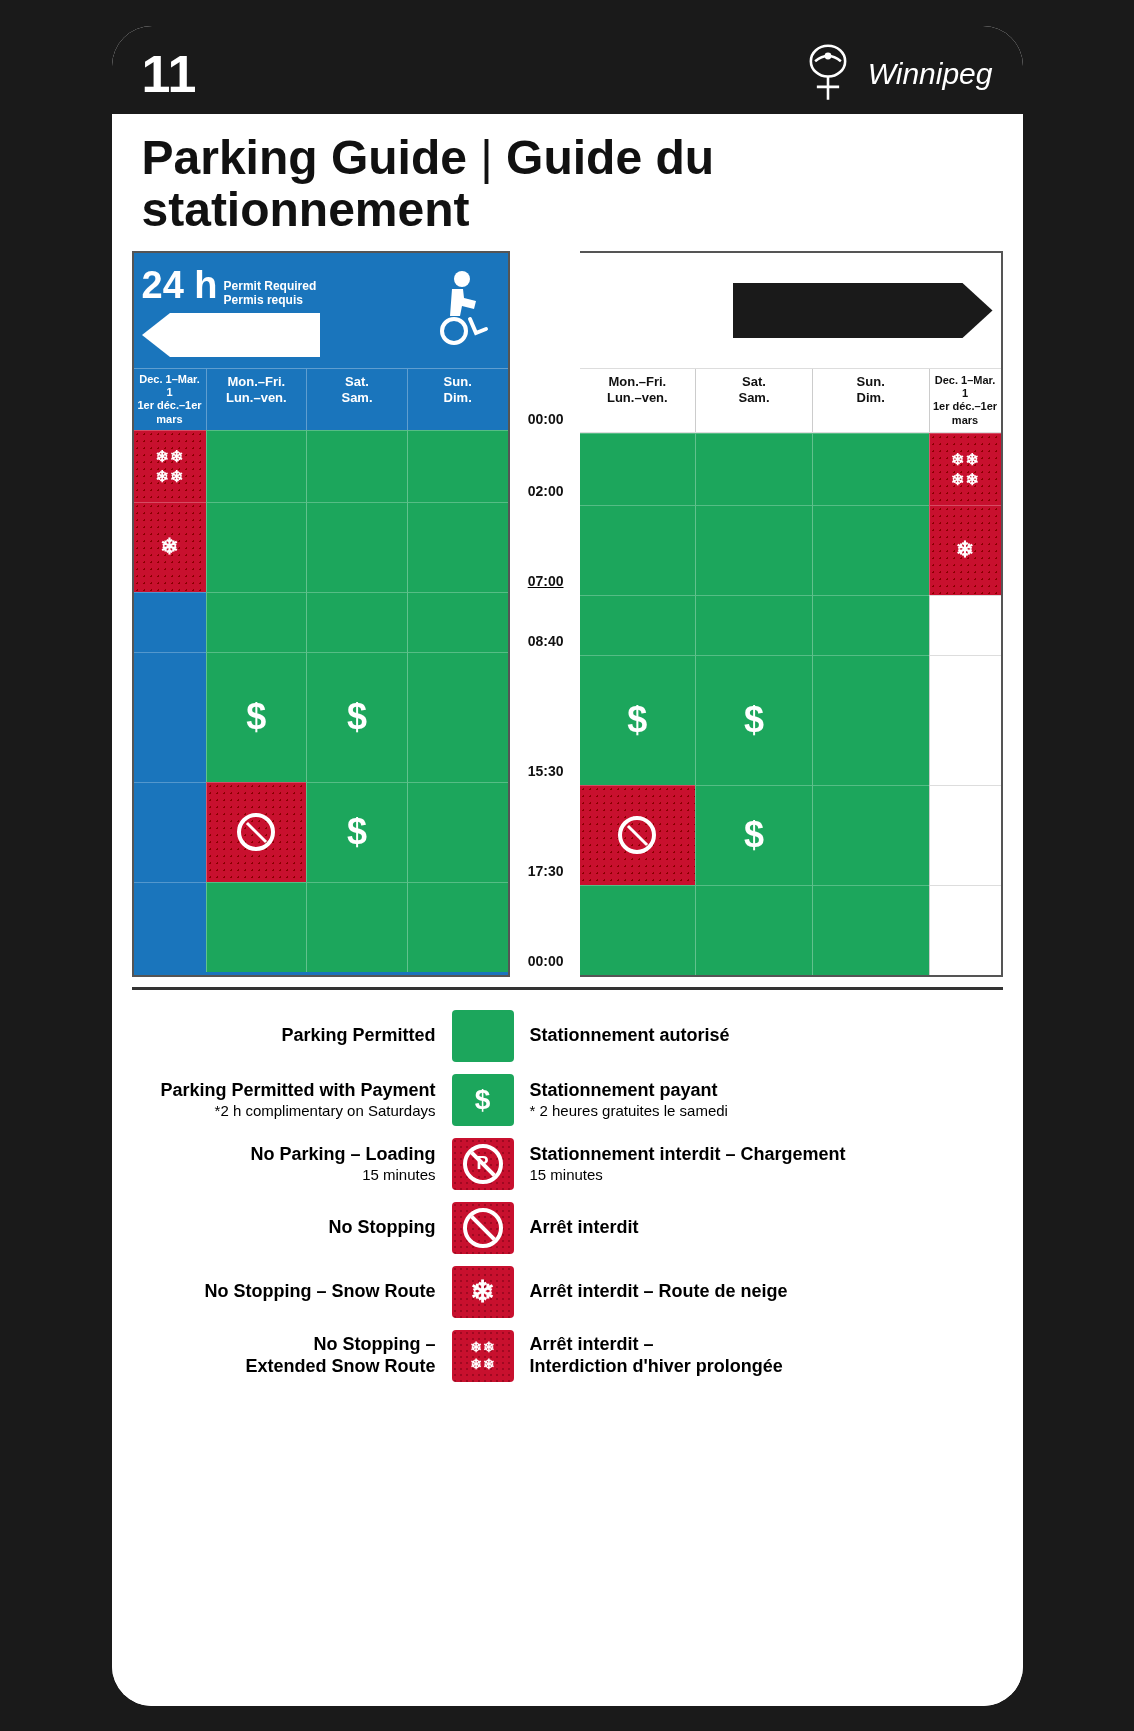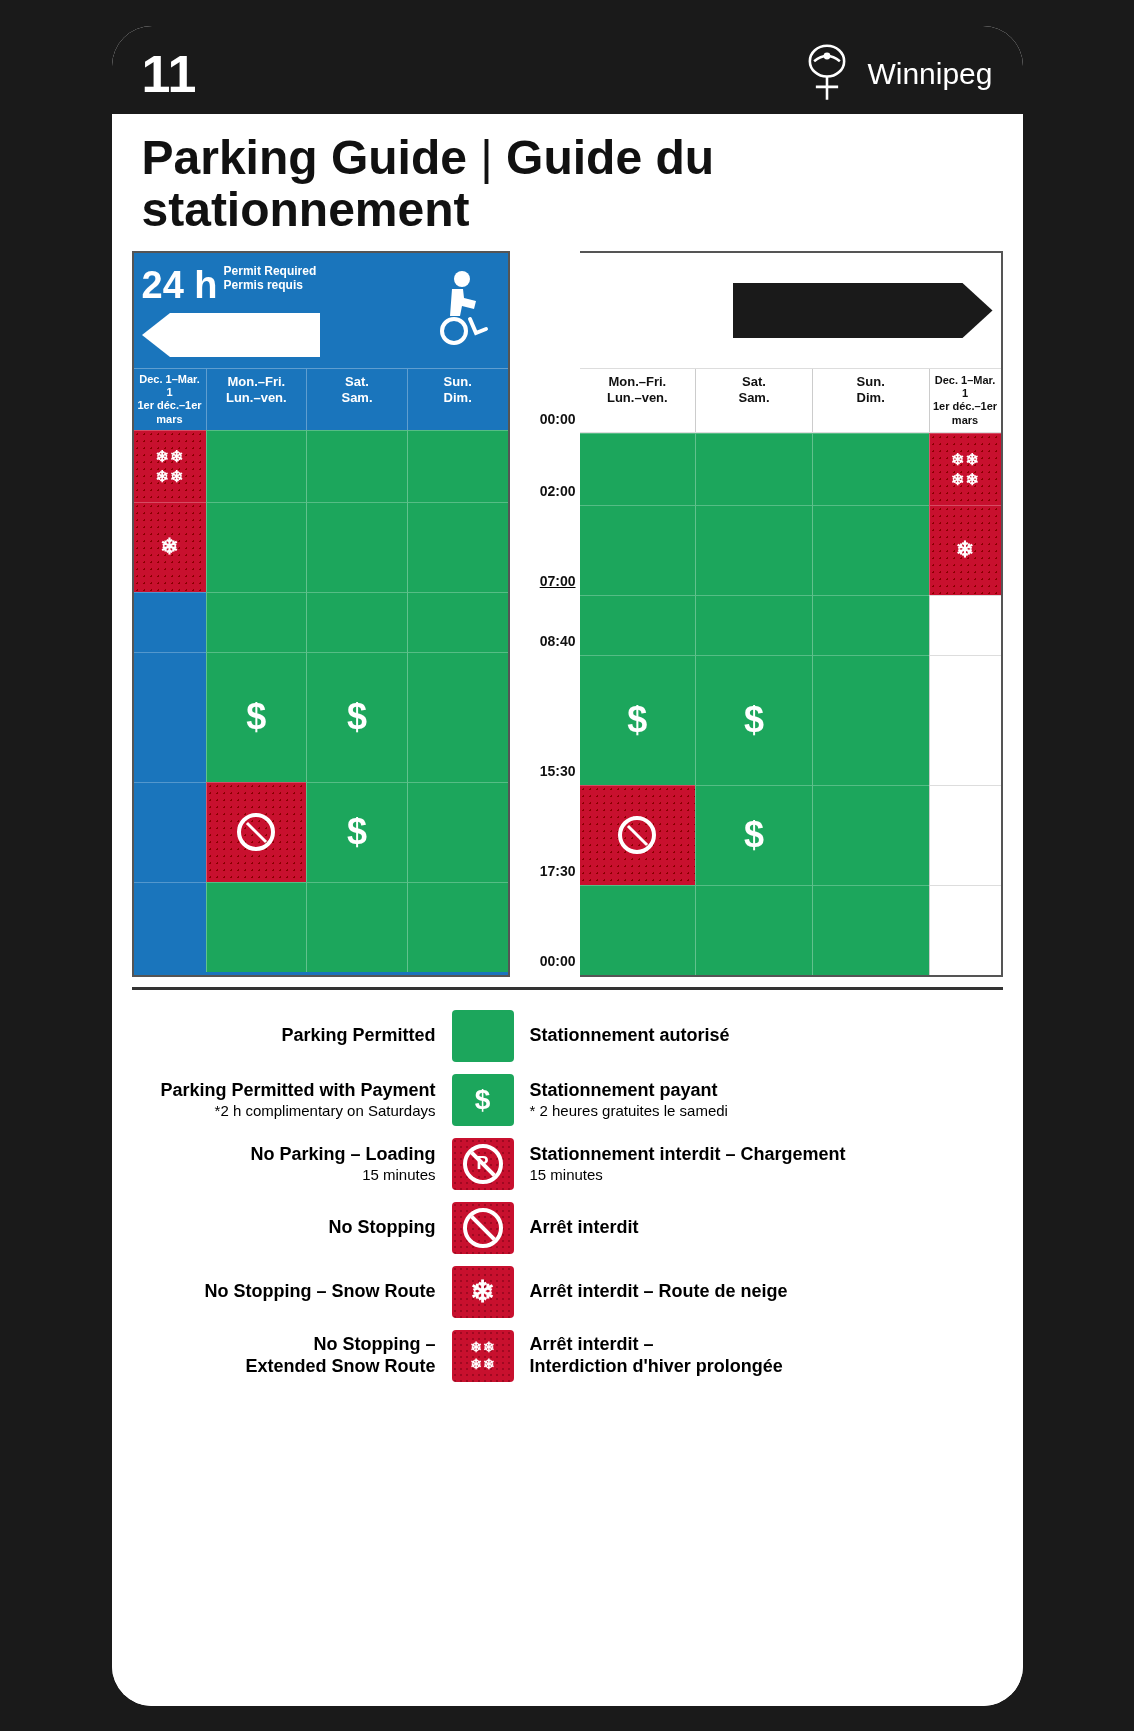--- a/index.html
+++ b/index.html
@@ -40,20 +40,21 @@
       align-items: center;
       gap: 10px;
     }
     .logo-icon {
       width: 60px;
       height: 60px;
     }
     .logo-text {
       color: white;
       font-size: 30px;
+      font-style: italic;
     }
     
     .title-bar {
       background: white;
       padding: 18px 42px 14px 30px;
     }
     .title-bar h1 {
       font-size: 48px;
       font-weight: 900;
       color: #111;
@@ -266,21 +267,21 @@
       background: white;
     }
     .tax-colh {
       height: 46px;
       background: white;
     }
     .tax-row {
       display: flex;
       align-items: flex-start;
       justify-content: flex-end;
-      padding-right: 4px;
+      padding-right: 16px;
       background: white;
     }
     .tax-label {
       font-size: 14px;
       font-weight: bold;
       color: #111;
       line-height: 1;
     }
 
     
@@ -372,21 +373,21 @@
       <span>Guide du stationnement</span>
     </h1>
   </div>
 
   <div class="combined-layout">
 
     <div class="left-chart-block">
 
       <div class="lc-header">
         <div style="flex:1; display:flex; flex-direction:column; align-items:flex-start; justify-content:center;">
-          <div style="display:flex; align-items:flex-start; gap:6px;">
+          <div style="display:flex; align-items:flex-end; gap:6px;">
             <span style="color:white; font-size:38px; font-weight:900;">24 h</span>
             <div>
               <div style="color:white; font-size:12px; font-weight:bold;">Permit Required</div>
               <div style="color:white; font-size:12px; font-weight:bold;">Permis requis</div>
             </div>
           </div>
           <div style="display:flex; align-items:center; margin-top:6px;">
             <div style="width:0; height:0; border-top:22px solid transparent; border-bottom:22px solid transparent; border-right:28px solid white;"></div>
             <div style="width:150px; height:44px; background:white;"></div>
           </div>

